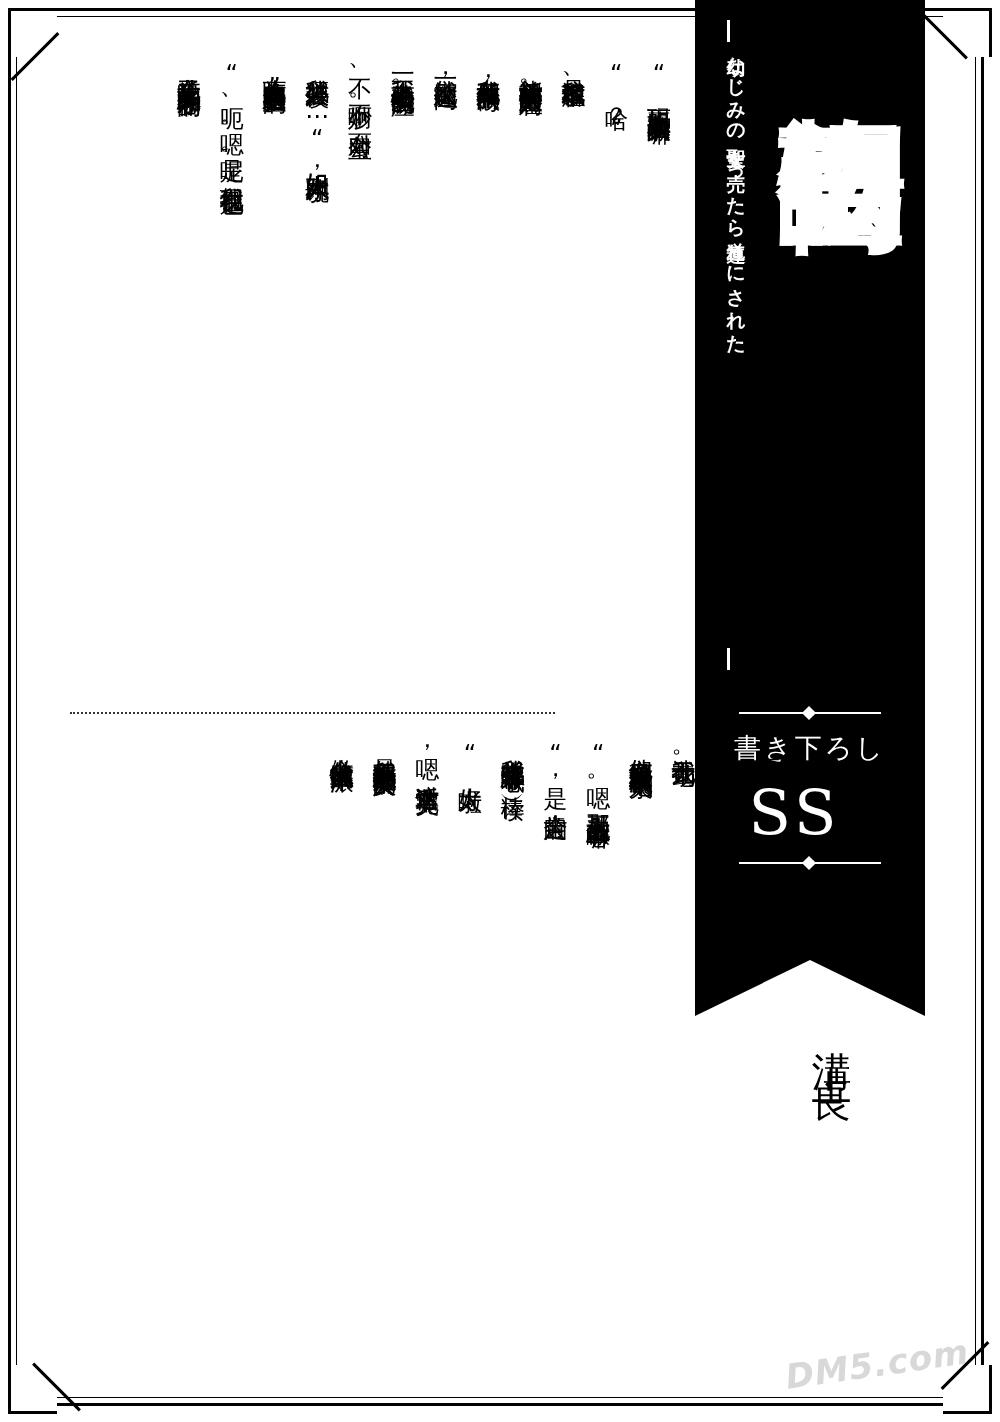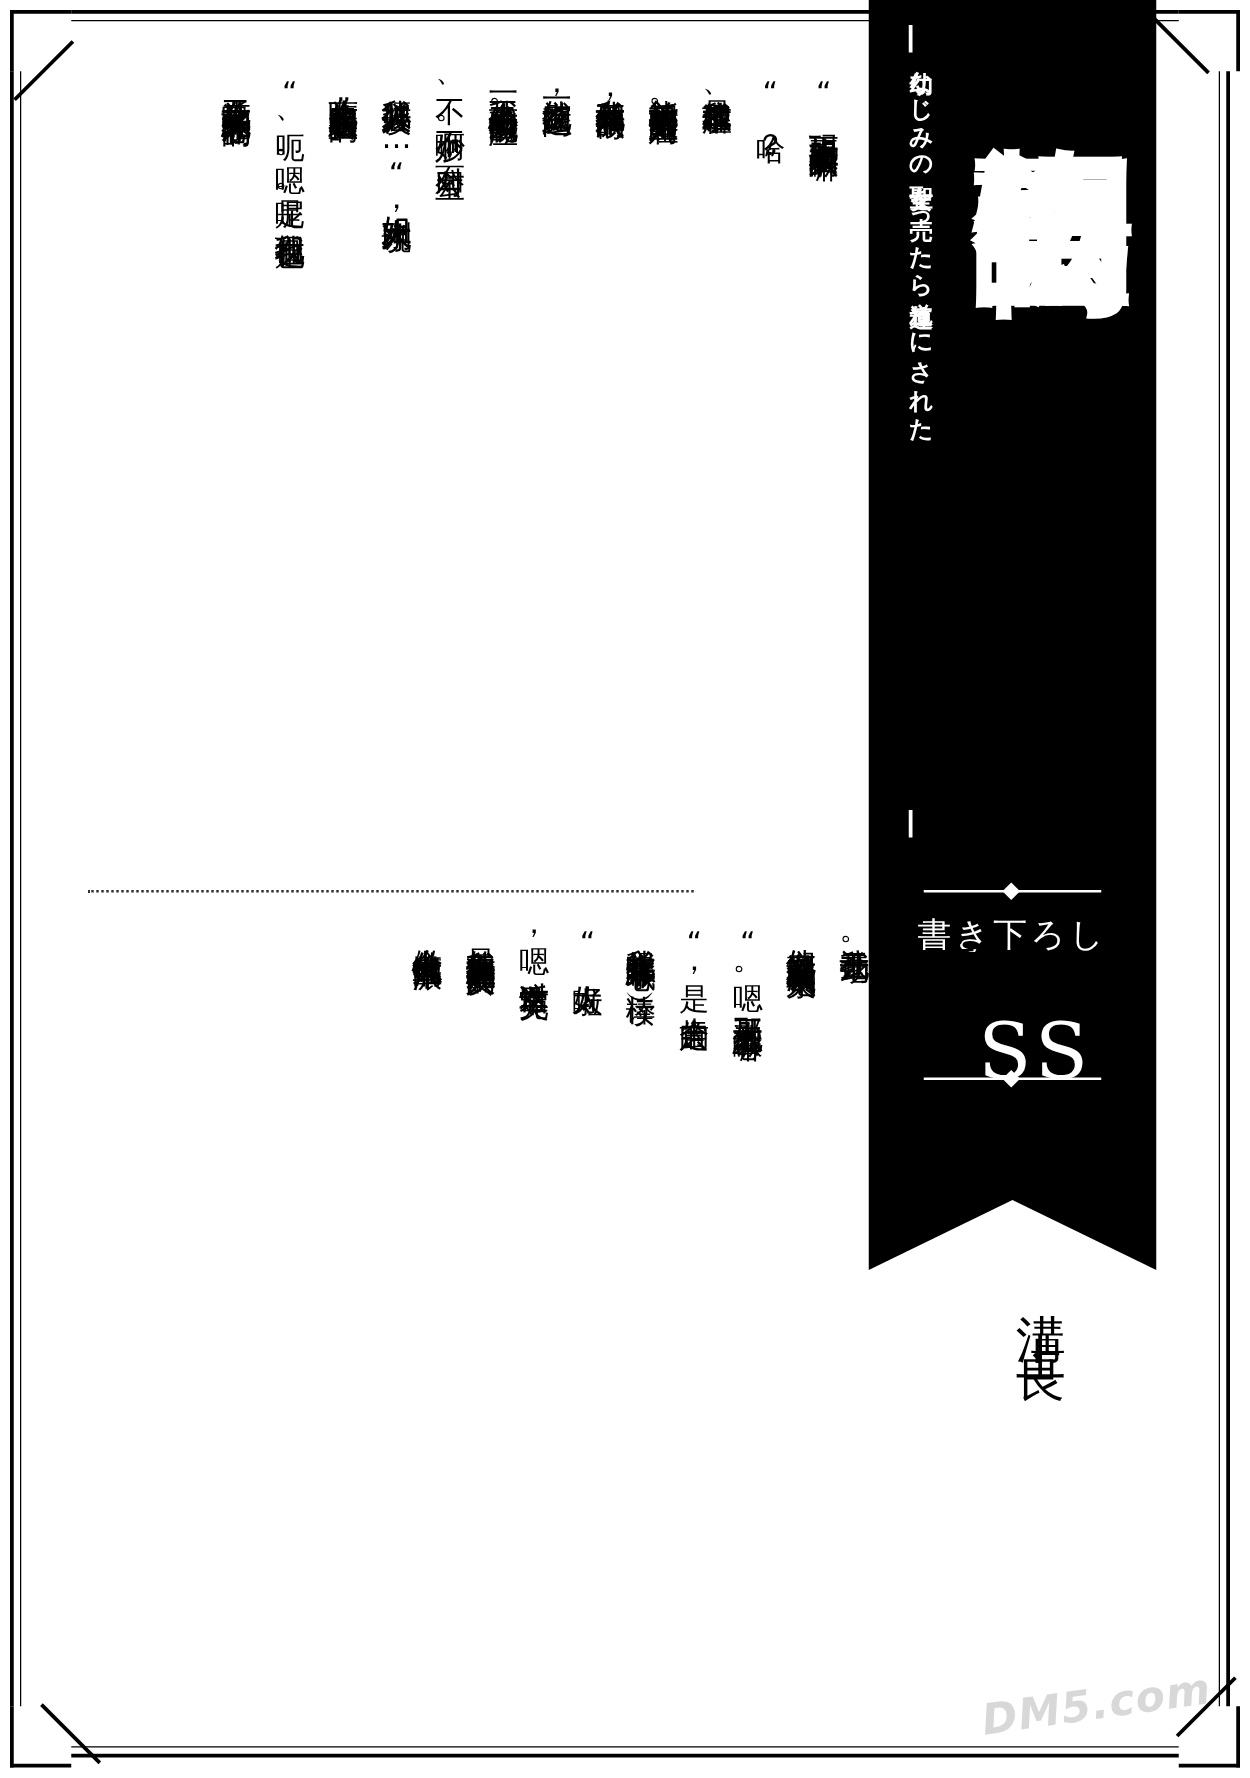--- a/index.html
+++ b/index.html
@@ -145,28 +145,27 @@
     width: 230px;
     text-align: center;
     font-family: Liberation Sans, sans-serif;
     font-size: 27px;
     letter-spacing: 3px;
     color: #fff;
   }
   .ss-label {
     position: absolute;
     left: 0;
-    top: 804px;
+    top: 776px;
     width: 199px;
     text-align: center;
     font-family: "DejaVu Serif", "Liberation Serif", serif;
     font-size: 62px;
     letter-spacing: 4px;
     color: #fff;
-    margin-left: 34px;
   }
 
   
   .author {
     position: absolute;
     right: 140px;
     top: 1020px;
     writing-mode: vertical-rl;
     text-orientation: upright;
     font-family: "DejaVu Sans", "Liberation Sans", sans-serif;

